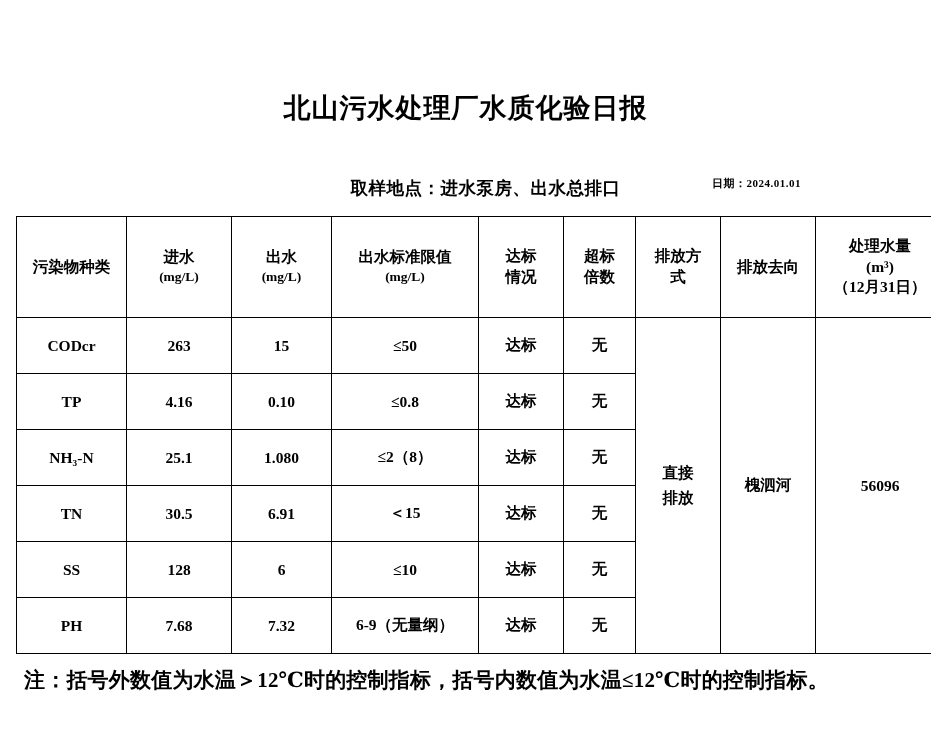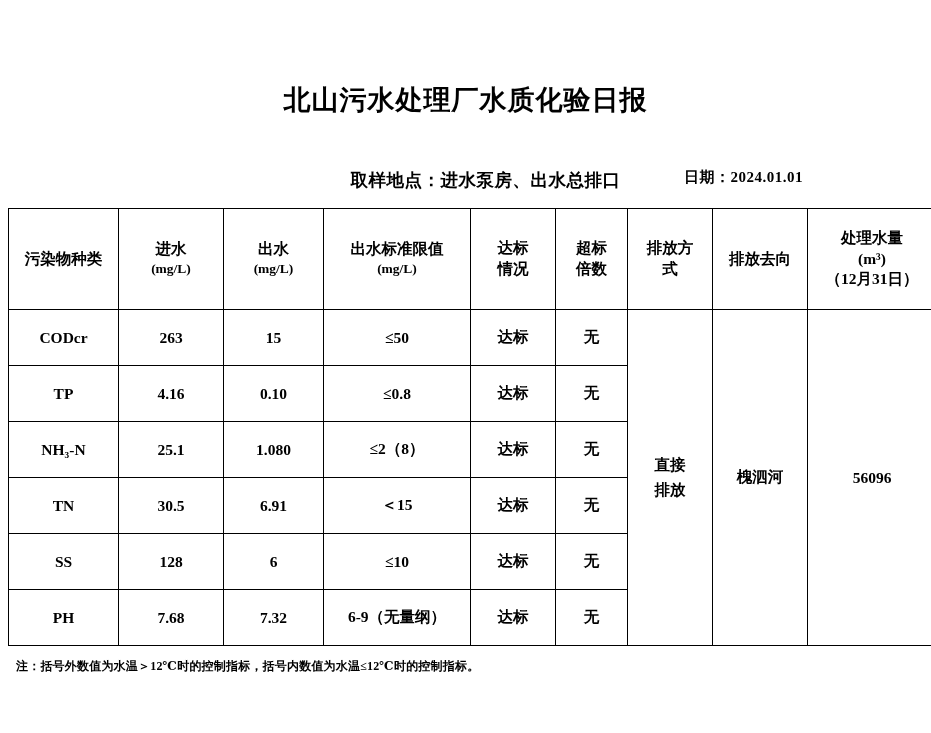--- a/index.html
+++ b/index.html
@@ -12,21 +12,21 @@
     height: 733px;
     font-family: "Liberation Serif", "DejaVu Serif", serif;
     color: #000000;
     position: relative;
     overflow: hidden;
   }
   .page {
     width: 931px;
     height: 733px;
     box-sizing: border-box;
-    padding: 8px;
+    padding: 16px;
     position: relative;
   }
   .doc-title {
     text-align: center;
     font-size: 27px;
     font-weight: bold;
     letter-spacing: 1px;
     margin: 0;
     padding-top: 74px;
     font-family: "Liberation Serif", "DejaVu Serif", serif;
@@ -41,25 +41,25 @@
     box-sizing: border-box;
     padding-left: 40px;
     padding-right: 0px;
   }
   .meta-left {
     font-size: 17.5px;
     font-weight: bold;
     letter-spacing: 0.5px;
   }
   .meta-right {
-    font-size: 15px;
+    font-size: 11px;
     font-weight: bold;
     letter-spacing: 0.5px;
     position: absolute;
-    left: 676px;
+    left: 696px;
   }
   .meta-wrap {
     position: relative;
   }
   table.report {
     border-collapse: collapse;
     margin: 16px auto 0 auto;
     width: 908px;
     table-layout: fixed;
   }
@@ -94,21 +94,21 @@
   }
   td.merged-dest {
     font-size: 17px;
   }
   td.merged-vol {
     font-size: 26px;
     font-weight: bold;
   }
   .note {
     margin: 12px 0 0 8px;
-    font-size: 12px;
+    font-size: 21px;
     font-weight: bold;
     letter-spacing: 0.2px;
     font-family: "Liberation Serif", "DejaVu Serif", serif;
   }
 </style>
 </head>
 <body>
 
 <div class="page">
 

